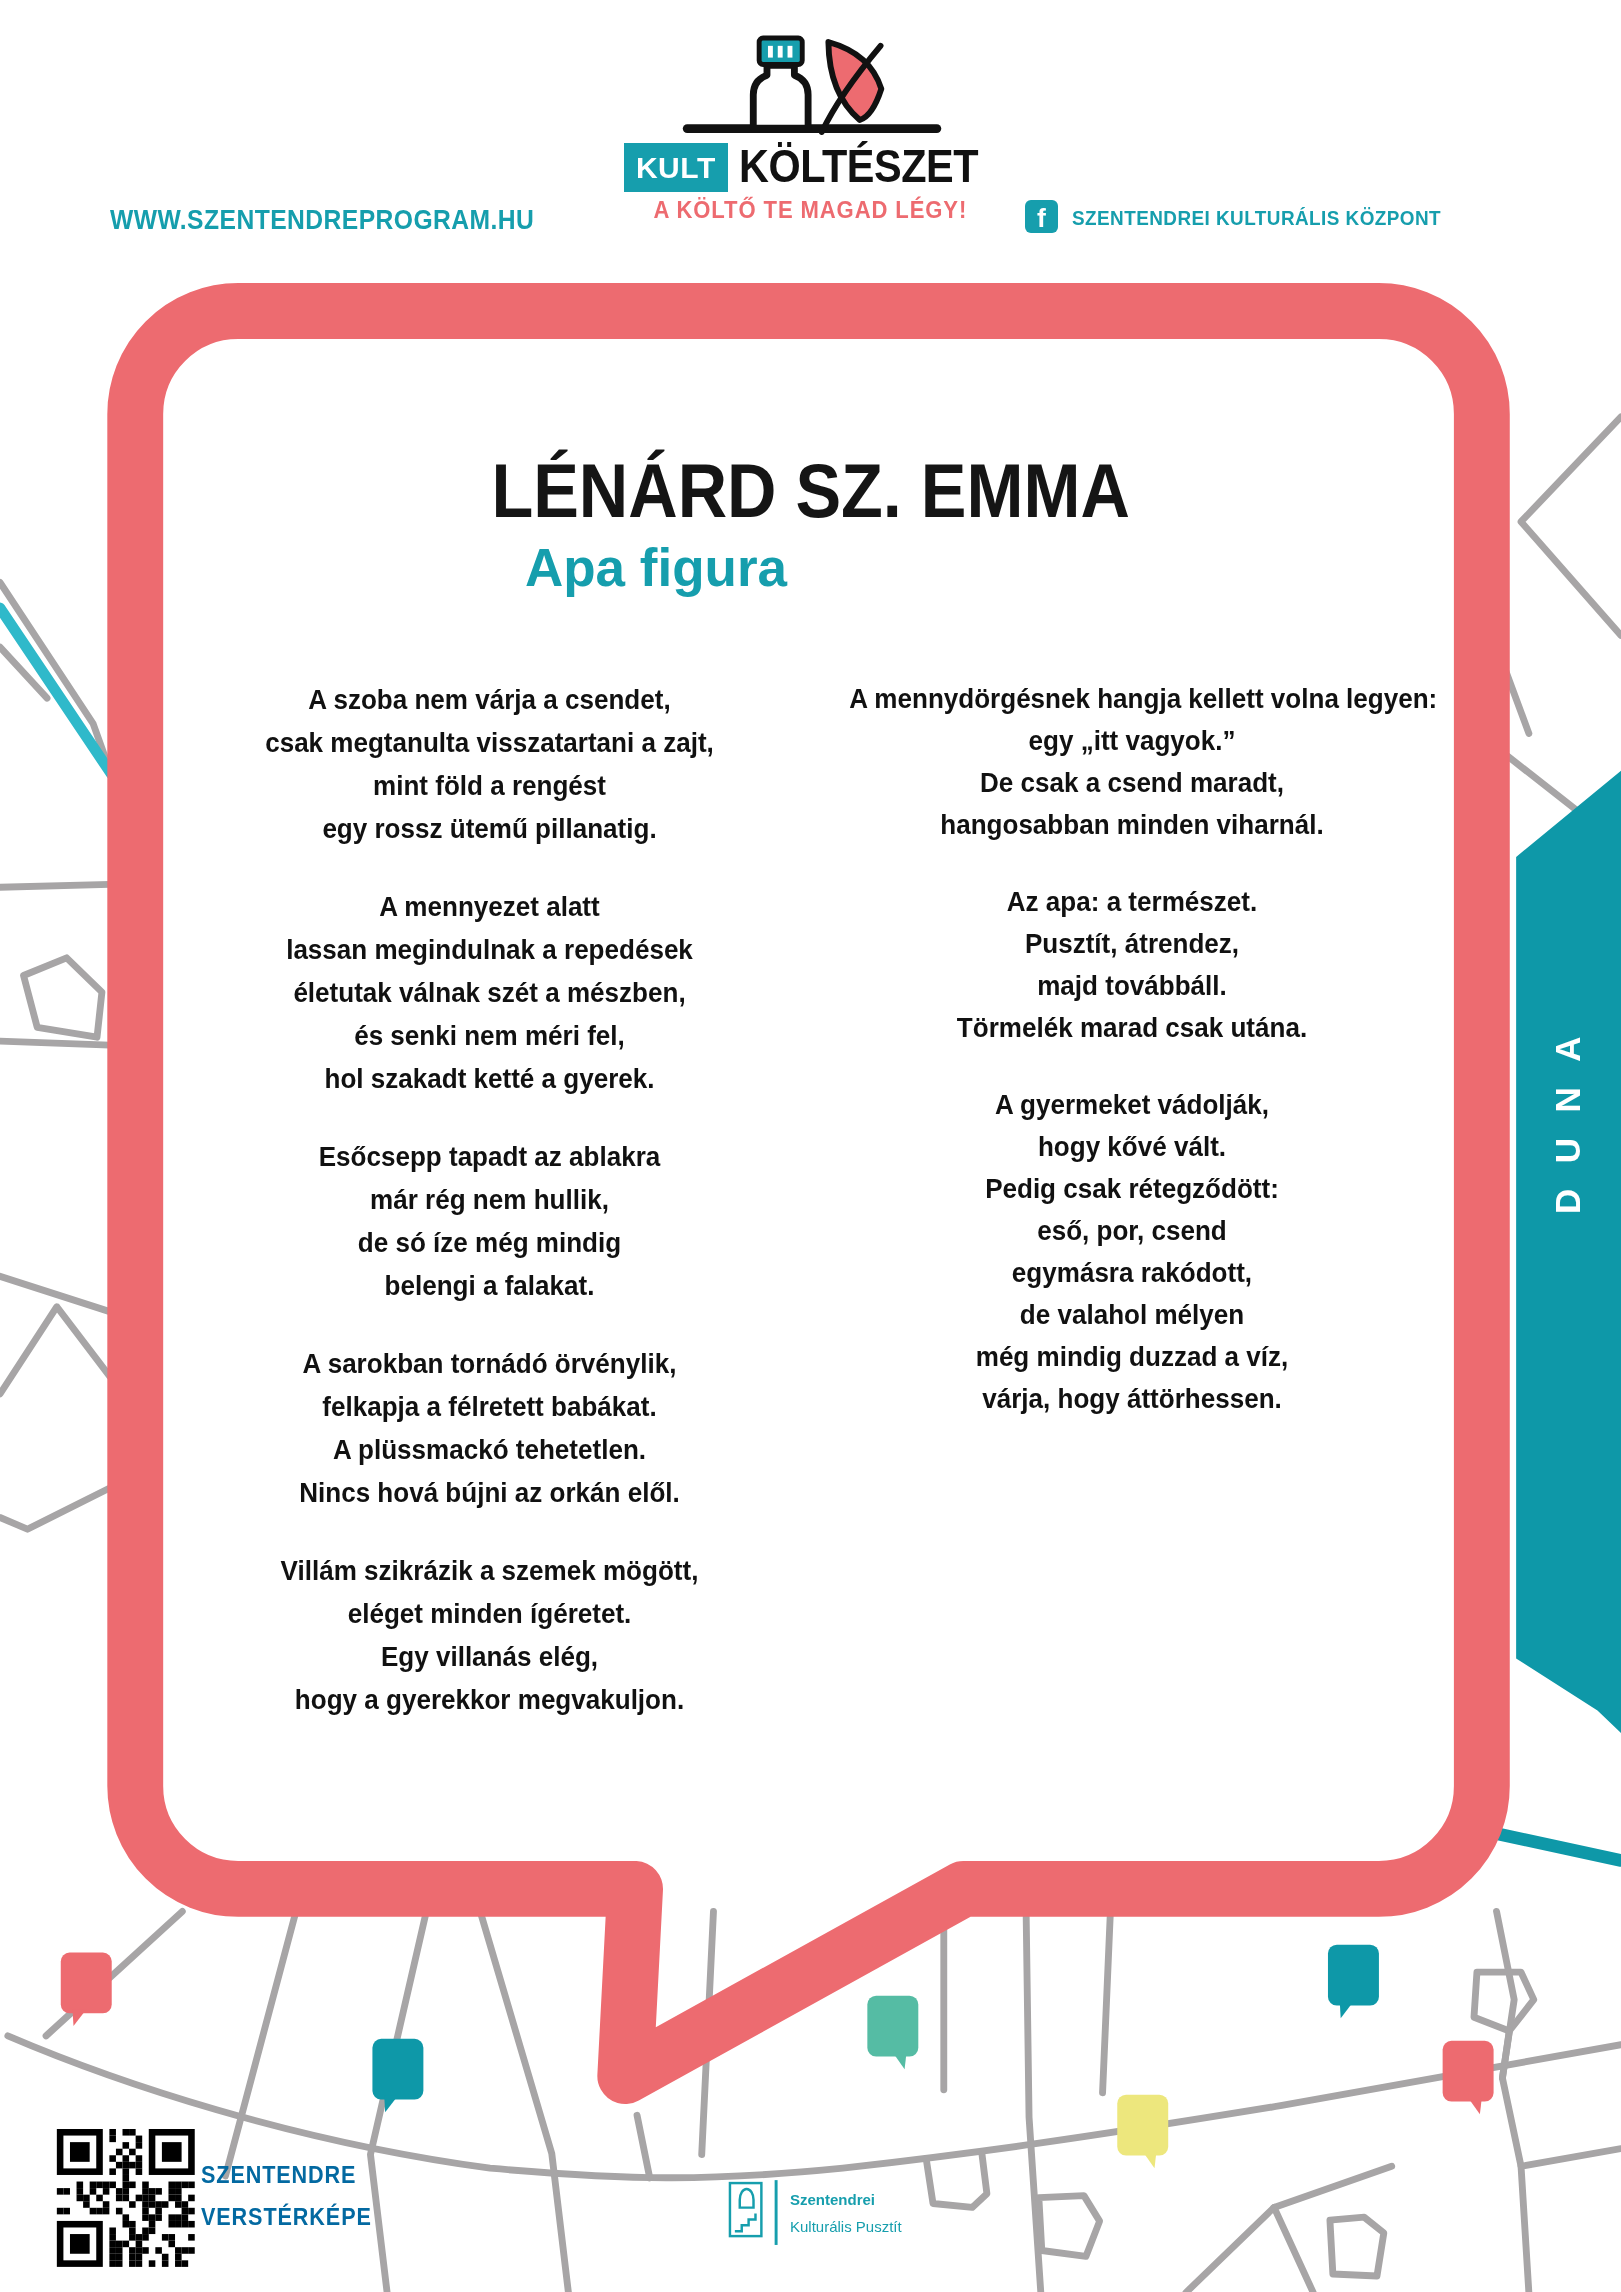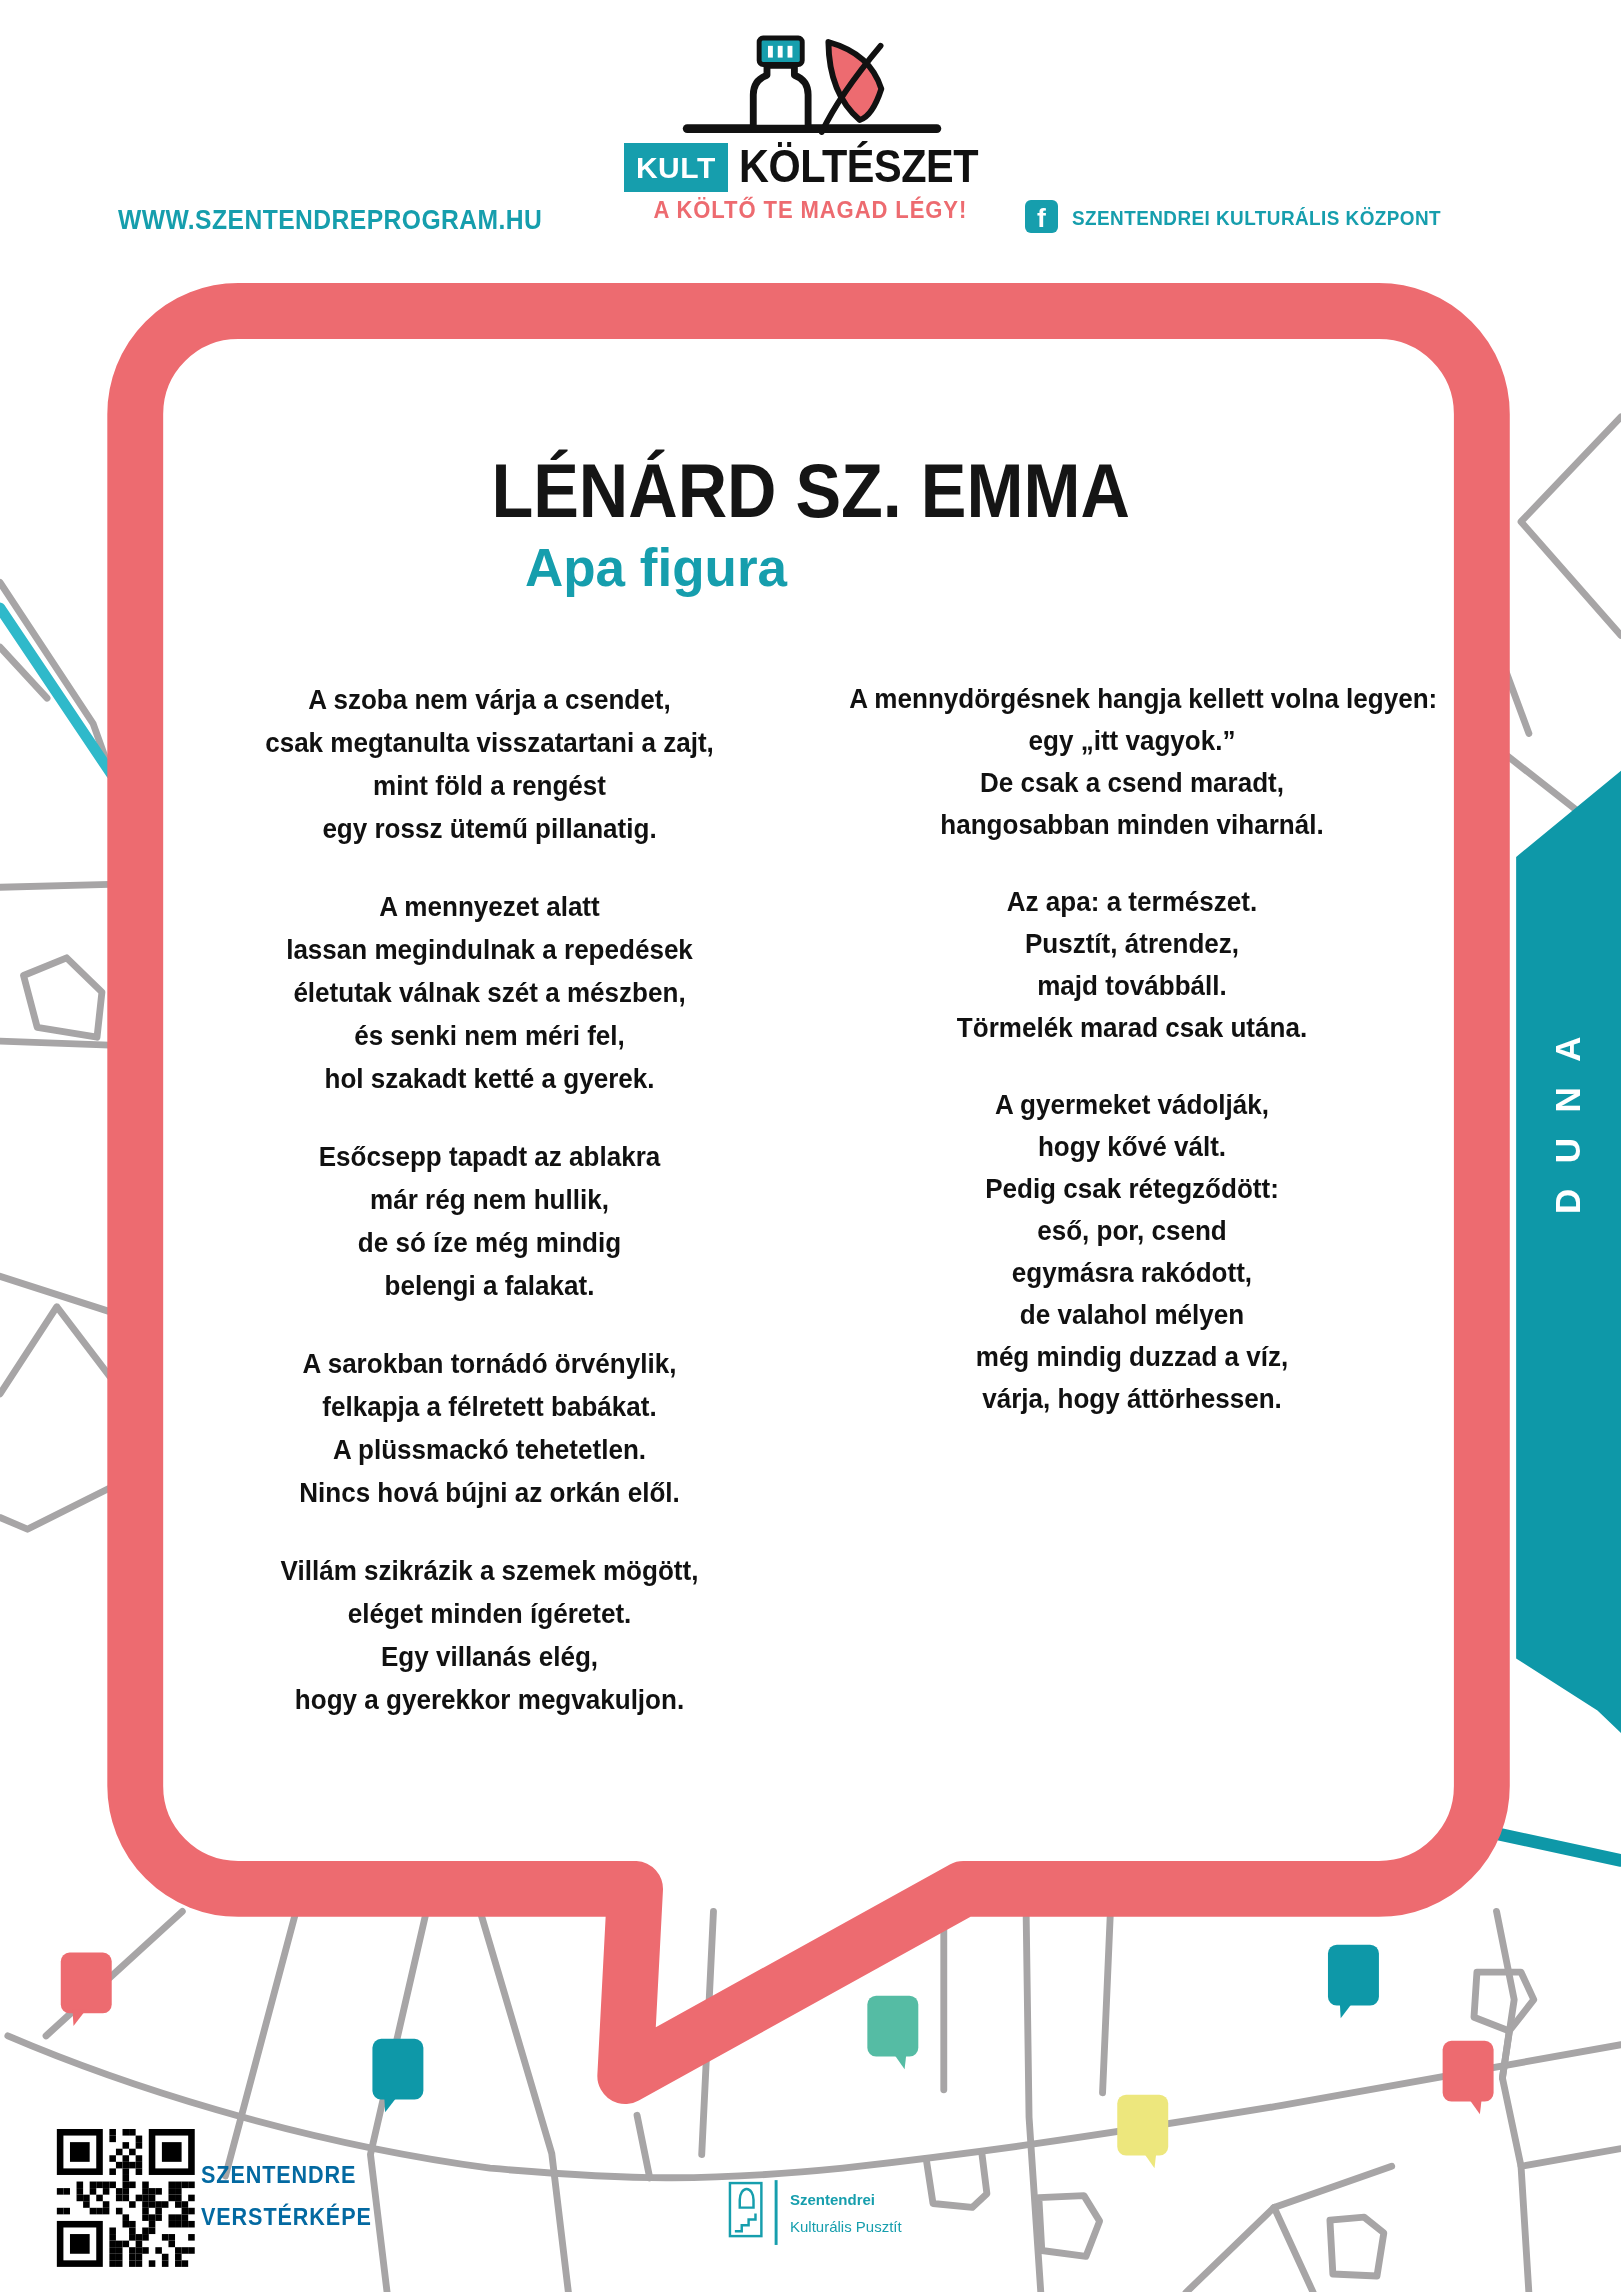--- a/index.html
+++ b/index.html
@@ -6,21 +6,21 @@
     --coral:#ED6B70; --teal:#169EAD; --duna:#0E98A8; --bright:#2FB9CA;
     --road:#A7A5A6; --green:#55BCA4; --yellow:#EDE77D; --ink:#1A1A1A;
   }
   *{margin:0;padding:0;box-sizing:border-box;}
   html,body{width:1621px;height:2293px;}
   body{position:relative;background:#fff;font-family:"Liberation Sans",sans-serif;overflow:hidden;}
   .abs{position:absolute;}
   .condensed{display:inline-block;transform:scaleX(.9);transform-origin:left center;white-space:nowrap;}
   .condensed.centerorigin{transform-origin:center center;}
   
-  .site-url{left:118px;top:204px;color:var(--teal);font-weight:bold;font-size:27.4px;letter-spacing:0.5px;}
+  .site-url{left:110px;top:204px;color:var(--teal);font-weight:bold;font-size:27.4px;letter-spacing:0.5px;}
   .fb-row{left:1025px;top:200px;display:flex;align-items:center;gap:13.7px;}
   .fb-icon{width:33px;height:33px;background:var(--teal);border-radius:5.9px;color:#fff;
            font-weight:bold;font-size:26.5px;display:flex;align-items:flex-end;justify-content:center;line-height:29px;}
   .fb-text{color:var(--teal);font-weight:bold;font-size:21px;letter-spacing:0.5px;padding-top:2.9px;}
   .logo-lockup{left:4px;top:143px;width:1621px;display:flex;justify-content:center;align-items:flex-start;gap:11.8px;}
   .kult-box{background:var(--teal);color:#fff;font-weight:bold;font-size:30px;padding:7.8px 11.8px 6.9px 11.8px;letter-spacing:0.5px;}
   .koltészet{color:#111;font-weight:bold;font-size:46px;letter-spacing:-0.5px;line-height:46px;}
   .tagline-row{left:0;top:196px;width:1621px;text-align:center;}
   .tagline{color:var(--coral);font-weight:bold;font-size:24.5px;letter-spacing:1px;}
   

